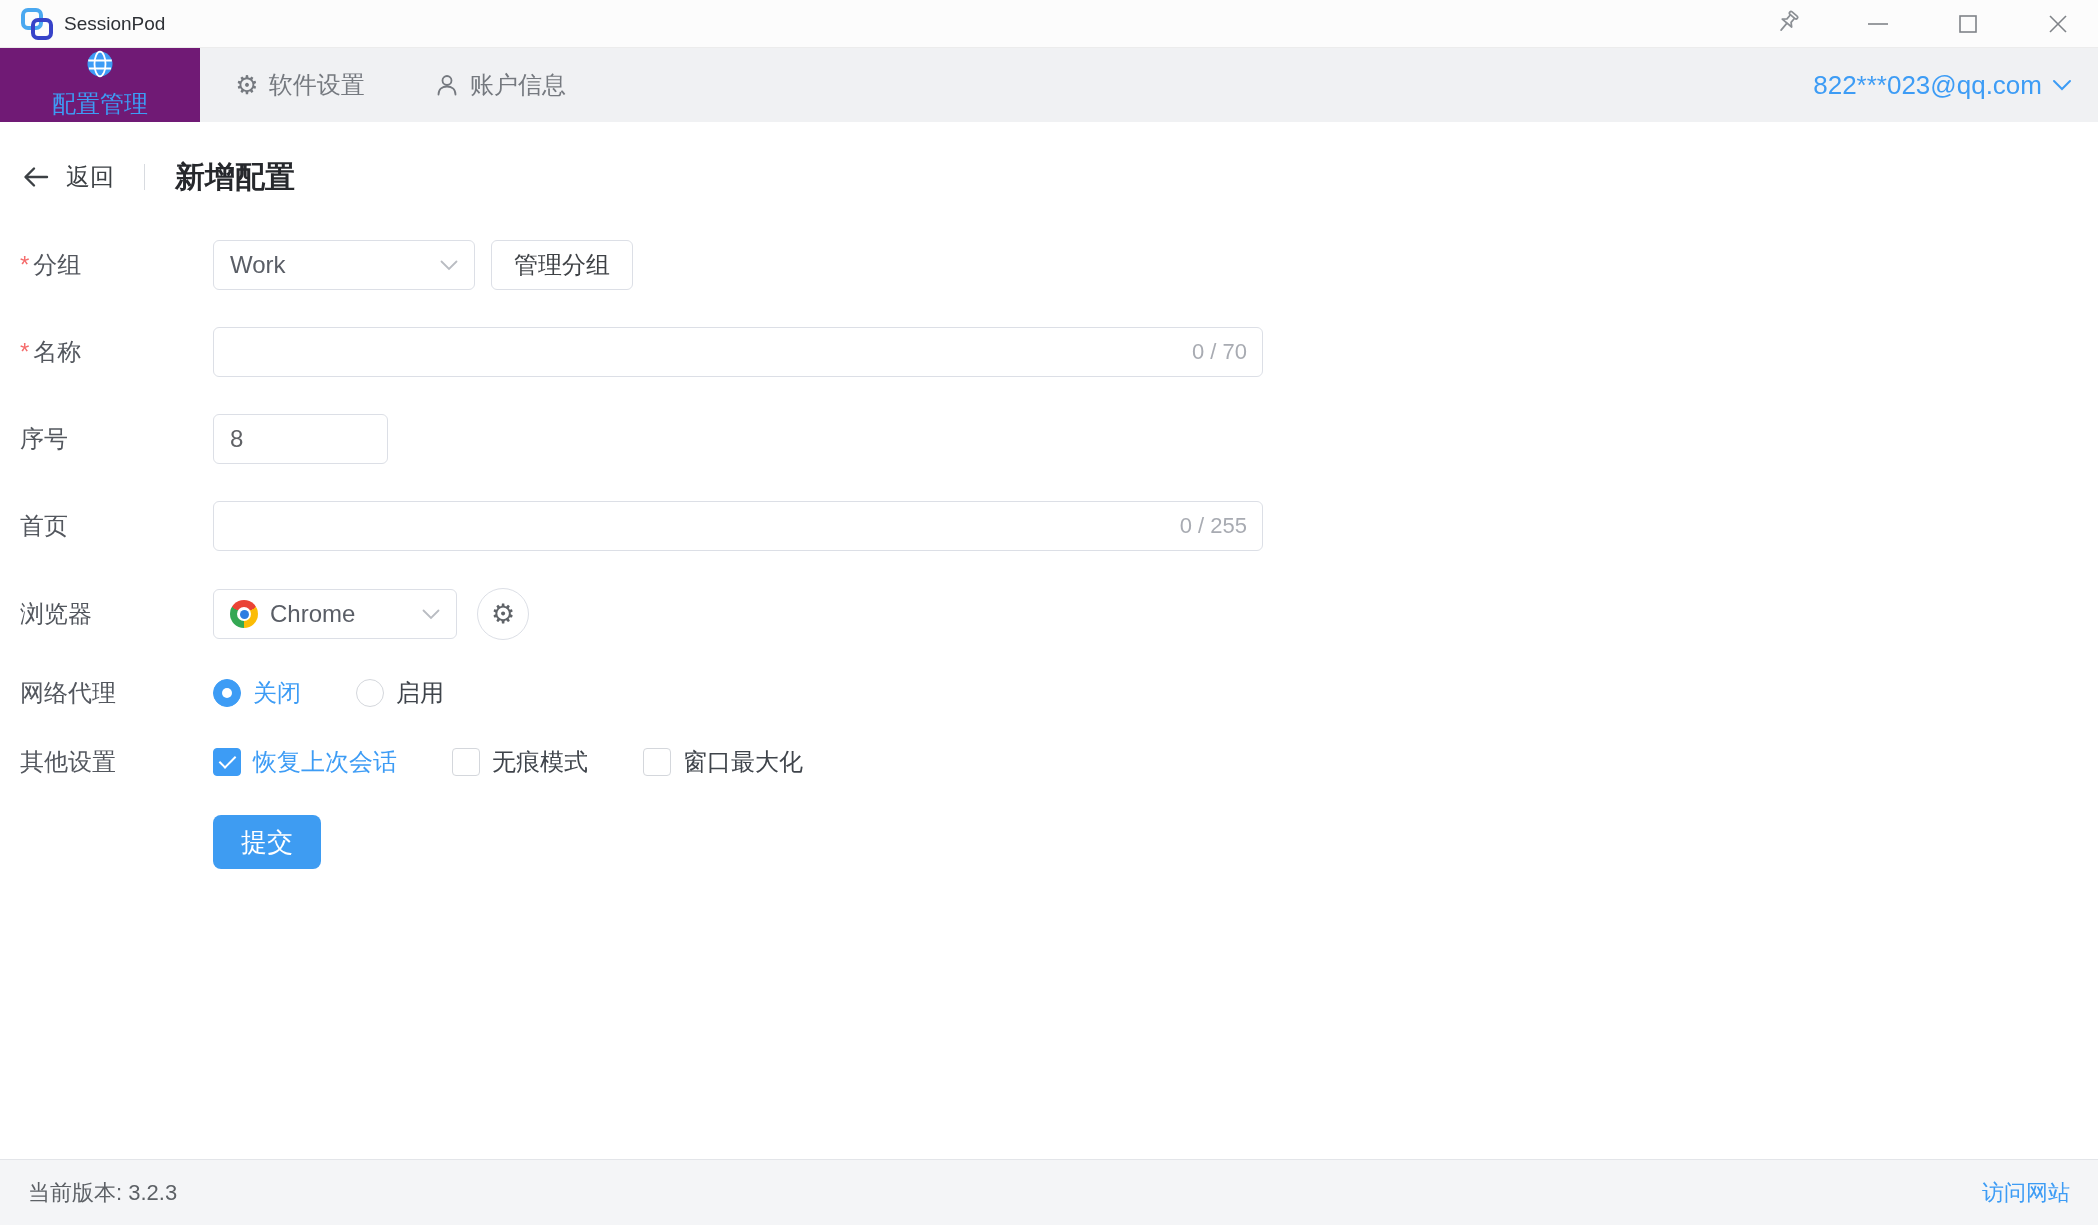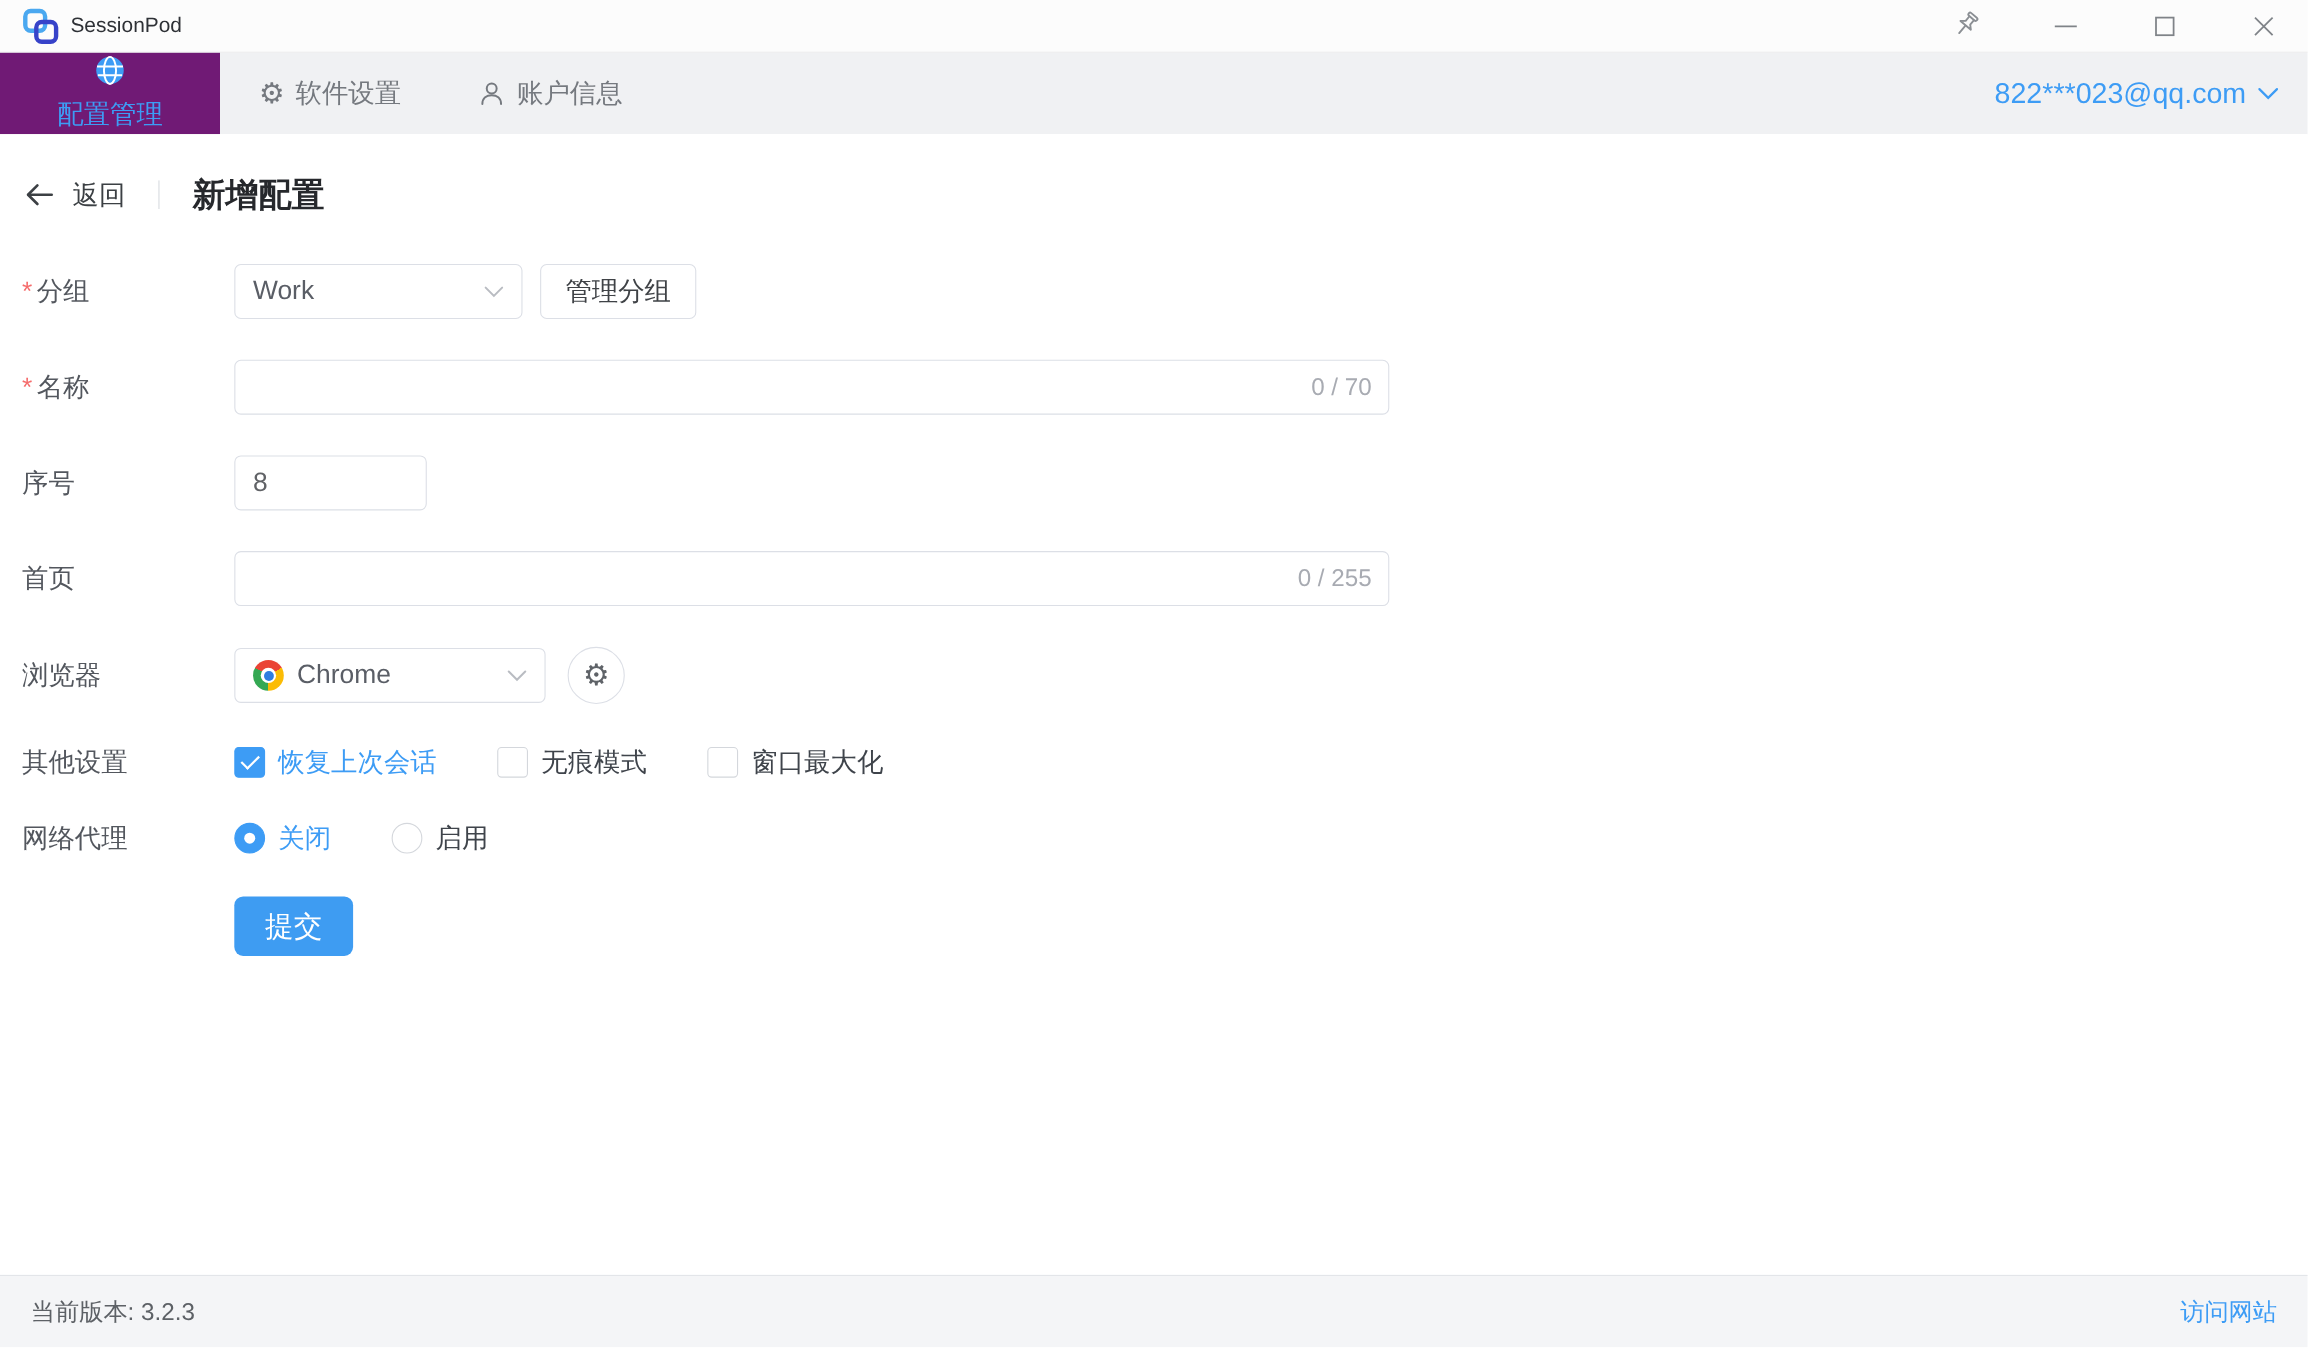--- a/index.html
+++ b/index.html
@@ -29,21 +29,21 @@
   .page-title { font-size:30px; font-weight:600; color:#26282c; }
 
   .form { margin-top:38px; }
   .form-row { display:flex; align-items:center; margin-bottom:37px; }
   .form-label { width:172px; text-align:left; font-size:24px; color:#53575e; margin-right:21px; flex-shrink:0; white-space:nowrap; }
   .req { color:#f56c6c; margin-right:4px; font-size:24px; }
 
   .select { height:50px; border:1px solid #dcdfe6; border-radius:6px; background:#fff; display:flex; align-items:center; padding:0 16px; font-size:24px; color:#5a5e66; cursor:pointer; }
   .select .chev { margin-left:auto; }
   .select-group { width:262px; }
-  .select-browser { width:283px; gap:12px; }
+  .select-browser { width:244px; gap:12px; }
 
   .btn-plain { margin-left:16px; height:50px; padding:0 22px; border:1px solid #dcdfe6; border-radius:6px; background:#fff; font-size:24px; color:#3f4246; cursor:pointer; font-family:inherit; }
 
   .input-wrap { position:relative; width:1050px; height:50px; }
   .input-wrap.small { width:175px; }
   .text-input { width:100%; height:100%; border:1px solid #dcdfe6; border-radius:6px; font-size:24px; color:#606266; padding:0 110px 0 16px; outline:none; font-family:inherit; background:#fff; }
   .input-wrap.small .text-input { padding:0 16px; }
   .counter { position:absolute; right:16px; top:50%; transform:translateY(-50%); color:#a8abb2; font-size:22px; pointer-events:none; }
 
   .gear-btn { width:52px; height:52px; border-radius:50%; border:1px solid #dcdfe6; background:#fff; margin-left:20px; display:flex; align-items:center; justify-content:center; color:#5f6368; font-size:27px; cursor:pointer; }
@@ -211,52 +211,52 @@
                 <path d="M1.5 1.5 L9 9 L16.5 1.5"></path>
               </svg>
           </span>
         </div>
         <button class="gear-btn">
             <span>⚙</span>
           </button>
       </div>
 
       <div class="form-row">
+        <div class="form-label">网络代理</div>
+        <div class="option-group">
+          <div class="option selected">
+            <span class="radio checked"></span>
+            <span>关闭</span>
+          </div>
+          <div class="option">
+            <span class="radio"></span>
+            <span>启用</span>
+          </div>
+        </div>
+      </div>
+
+      <div class="form-row">
         <div class="form-label">其他设置</div>
         <div class="option-group">
           <div class="option selected">
             <span class="checkbox checked"></span>
             <span>恢复上次会话</span>
           </div>
           <div class="option">
             <span class="checkbox"></span>
             <span>无痕模式</span>
           </div>
           <div class="option">
             <span class="checkbox"></span>
             <span>窗口最大化</span>
           </div>
         </div>
       </div>
 
       <div class="form-row">
-        <div class="form-label">网络代理</div>
-        <div class="option-group">
-          <div class="option selected">
-            <span class="radio checked"></span>
-            <span>关闭</span>
-          </div>
-          <div class="option">
-            <span class="radio"></span>
-            <span>启用</span>
-          </div>
-        </div>
-      </div>
-
-      <div class="form-row">
         <div class="form-label"></div>
         <button class="submit-btn">提交</button>
       </div>
 
     </div>
   </div>
 
   <div class="footer">
     <span>当前版本: 3.2.3</span>
     <span class="visit-link">访问网站</span>

